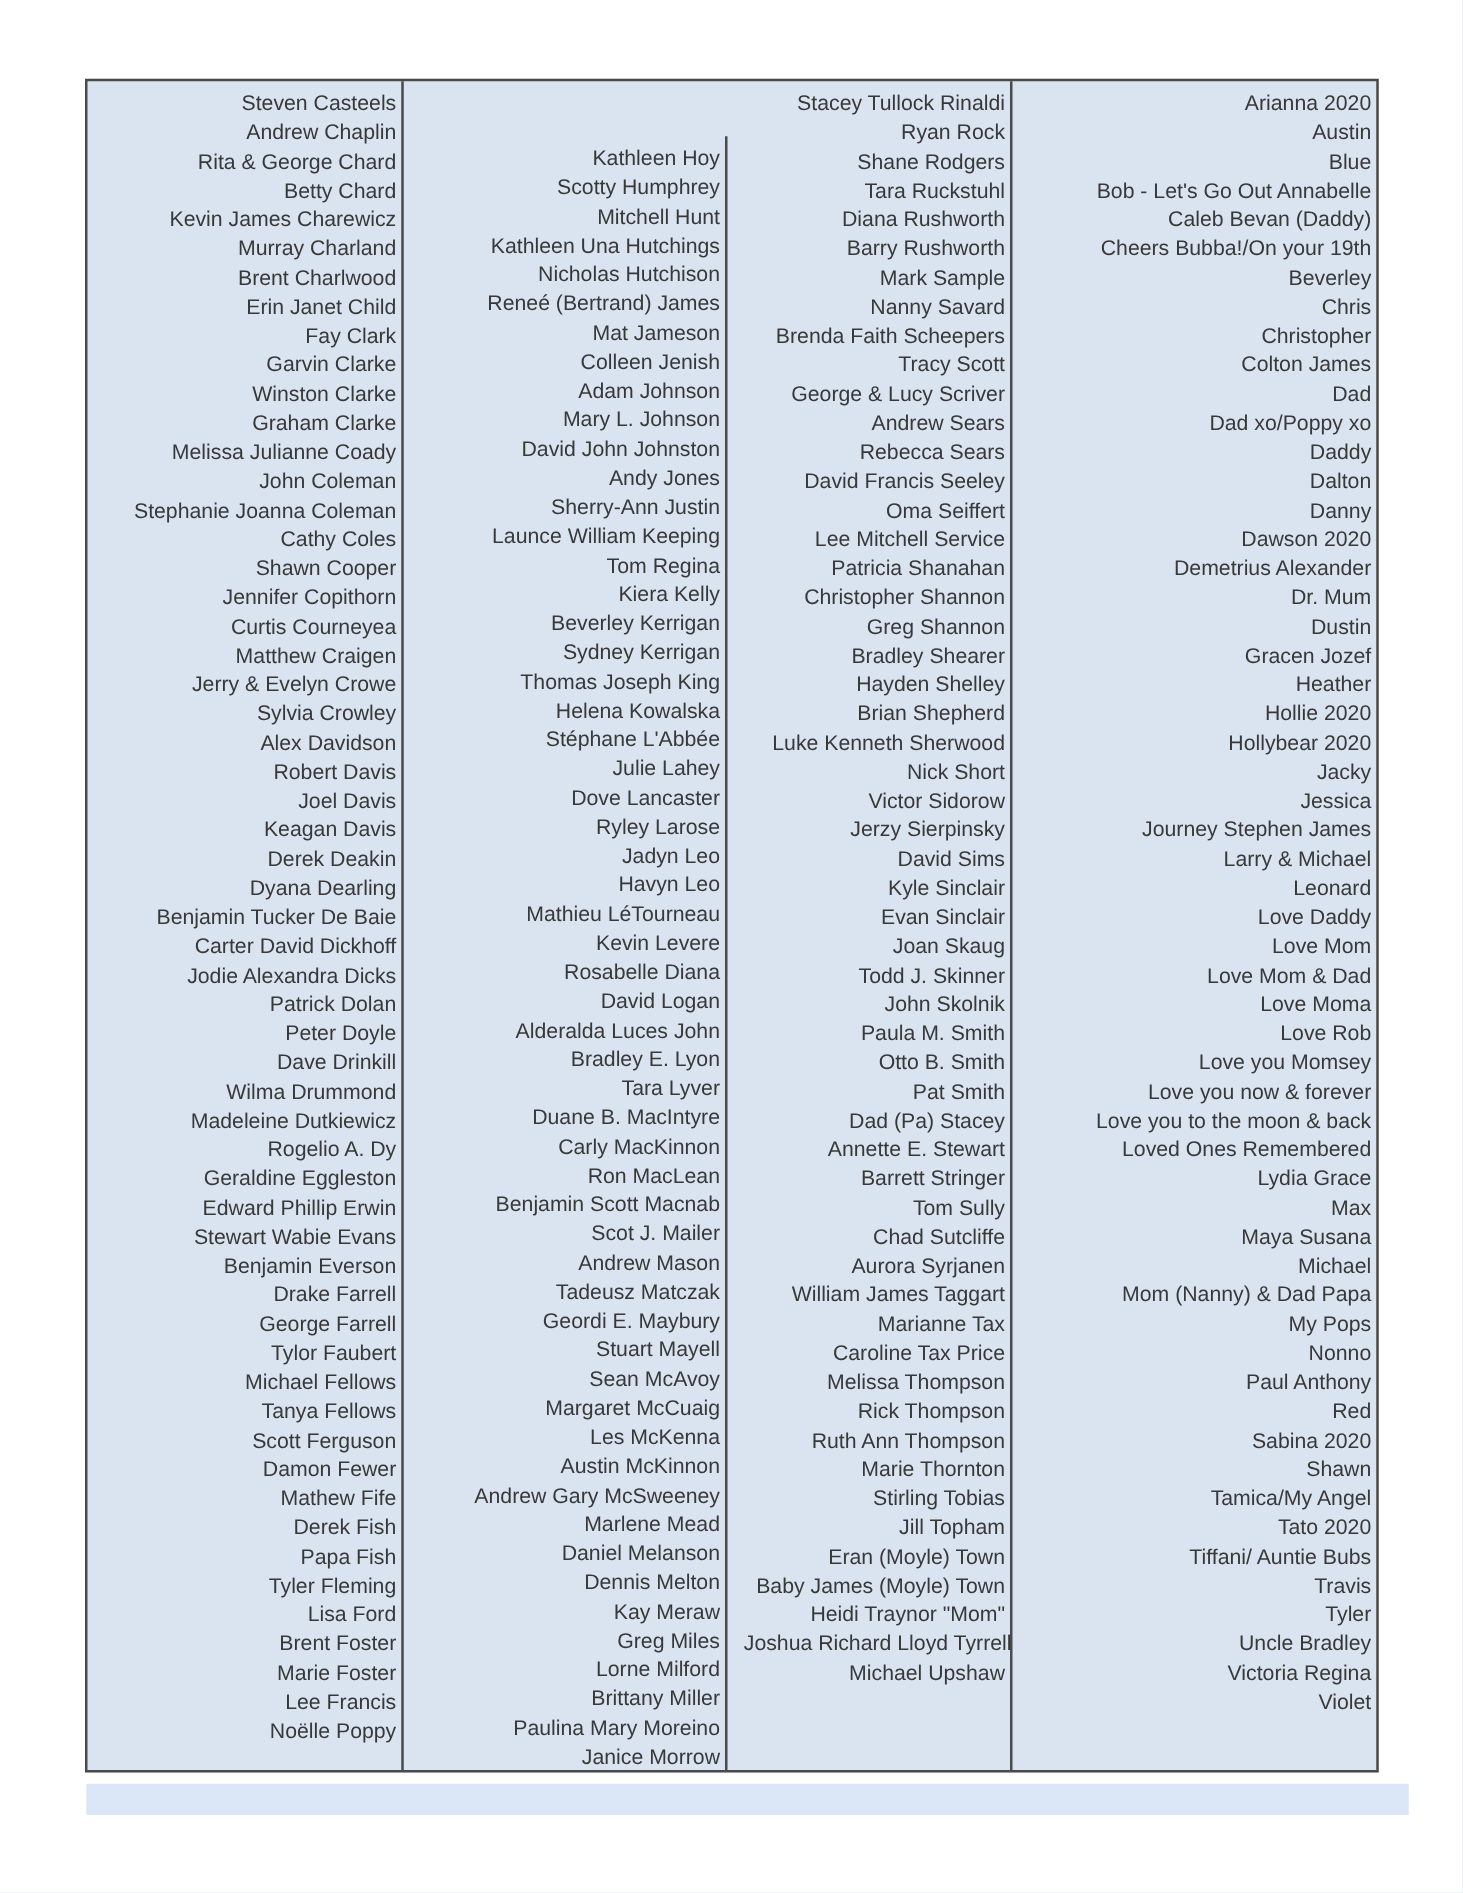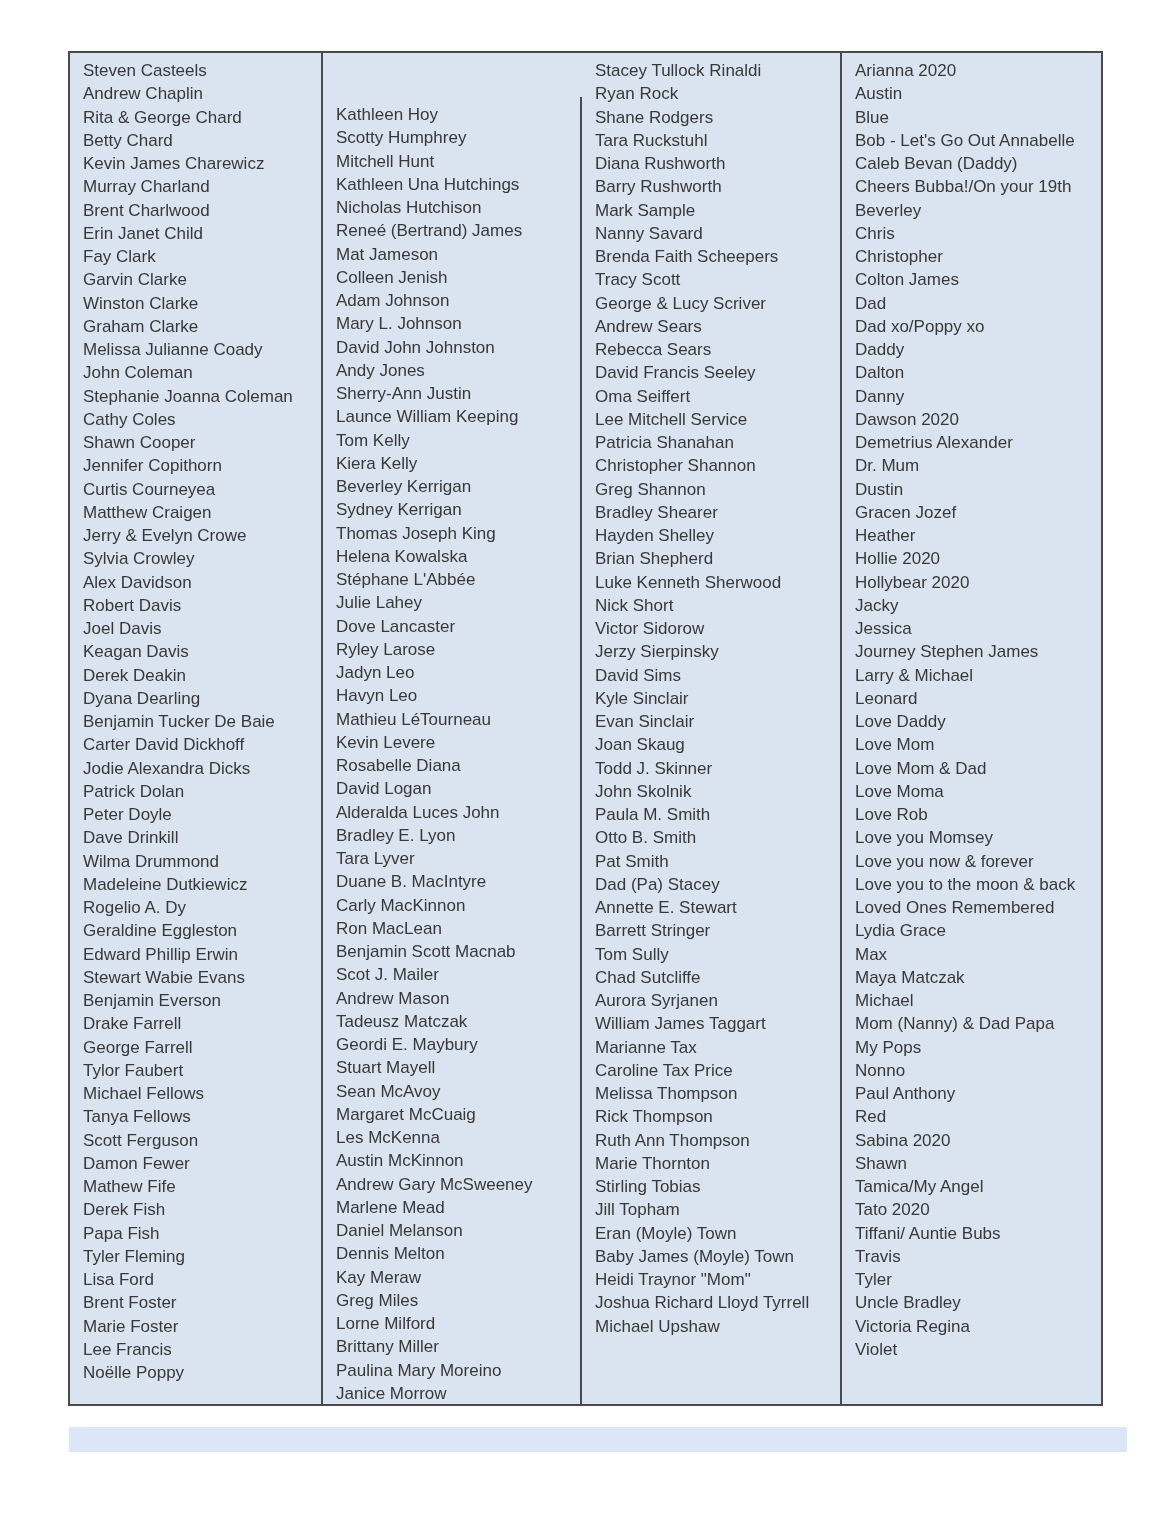--- a/index.html
+++ b/index.html
@@ -10,37 +10,38 @@
     width: 1170px;
     height: 1514px;
     background: #ffffff;
     position: relative;
     font-family: "Liberation Sans", sans-serif;
     overflow: hidden;
   }
   .names-table {
     position: absolute;
     left: 68px;
-    top: 51px;
+    top: 63px;
     width: 1035px;
     height: 1355px;
     background: #dae4f0;
     border: 2px solid #4a4a4a;
     box-sizing: border-box;
     display: flex;
+    text-align: right;
   }
   .column {
     box-sizing: border-box;
     border-right: 2px solid #4a4a4a;
     padding: 6px 4px 0 13px;
     overflow: hidden;
   }
   .column:nth-child(1) { width: 253px; }
   .column:nth-child(2) { width: 259px; margin-top: 44px; }
-  .column:nth-child(3) { width: 260px; }
+  .column:nth-child(3) { width: 228px; }
   .column:nth-child(4) { flex: 1; border-right: none; }
   .name-row {
     height: 23.25px;
     line-height: 23.25px;
     font-size: 17px;
     color: #383838;
     white-space: nowrap;
   }
   .footer-band {
     position: absolute;
@@ -121,21 +122,21 @@
       <div class="name-row">Nicholas Hutchison</div>
       <div class="name-row">Reneé (Bertrand) James</div>
       <div class="name-row">Mat Jameson</div>
       <div class="name-row">Colleen Jenish</div>
       <div class="name-row">Adam Johnson</div>
       <div class="name-row">Mary L. Johnson</div>
       <div class="name-row">David John Johnston</div>
       <div class="name-row">Andy Jones</div>
       <div class="name-row">Sherry-Ann Justin</div>
       <div class="name-row">Launce William Keeping</div>
-      <div class="name-row">Tom Kelly</div>
+      <div class="name-row">Tom Regina</div>
       <div class="name-row">Kiera Kelly</div>
       <div class="name-row">Beverley Kerrigan</div>
       <div class="name-row">Sydney Kerrigan</div>
       <div class="name-row">Thomas Joseph King</div>
       <div class="name-row">Helena Kowalska</div>
       <div class="name-row">Stéphane L'Abbée</div>
       <div class="name-row">Julie Lahey</div>
       <div class="name-row">Dove Lancaster</div>
       <div class="name-row">Ryley Larose</div>
       <div class="name-row">Jadyn Leo</div>
@@ -263,21 +264,21 @@
       <div class="name-row">Love Mom</div>
       <div class="name-row">Love Mom &amp; Dad</div>
       <div class="name-row">Love Moma</div>
       <div class="name-row">Love Rob</div>
       <div class="name-row">Love you Momsey</div>
       <div class="name-row">Love you now &amp; forever</div>
       <div class="name-row">Love you to the moon &amp; back</div>
       <div class="name-row">Loved Ones Remembered</div>
       <div class="name-row">Lydia Grace</div>
       <div class="name-row">Max</div>
-      <div class="name-row">Maya Matczak</div>
+      <div class="name-row">Maya Susana</div>
       <div class="name-row">Michael</div>
       <div class="name-row">Mom (Nanny) &amp; Dad Papa</div>
       <div class="name-row">My Pops</div>
       <div class="name-row">Nonno</div>
       <div class="name-row">Paul Anthony</div>
       <div class="name-row">Red</div>
       <div class="name-row">Sabina 2020</div>
       <div class="name-row">Shawn</div>
       <div class="name-row">Tamica/My Angel</div>
       <div class="name-row">Tato 2020</div>

